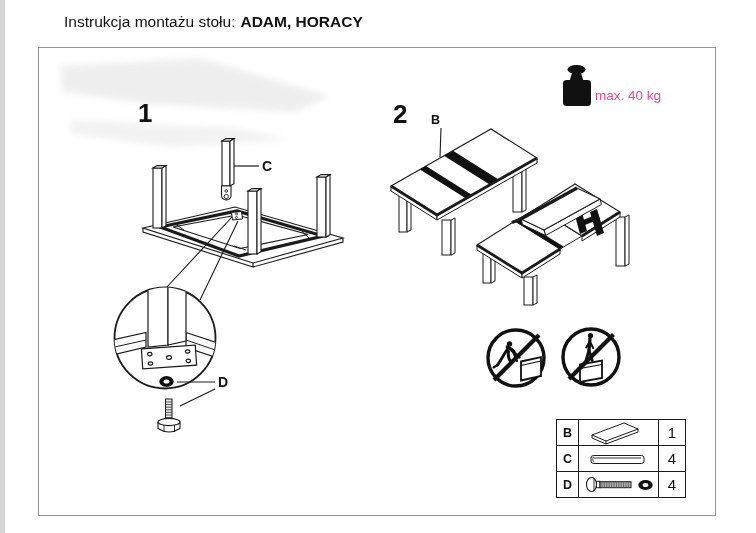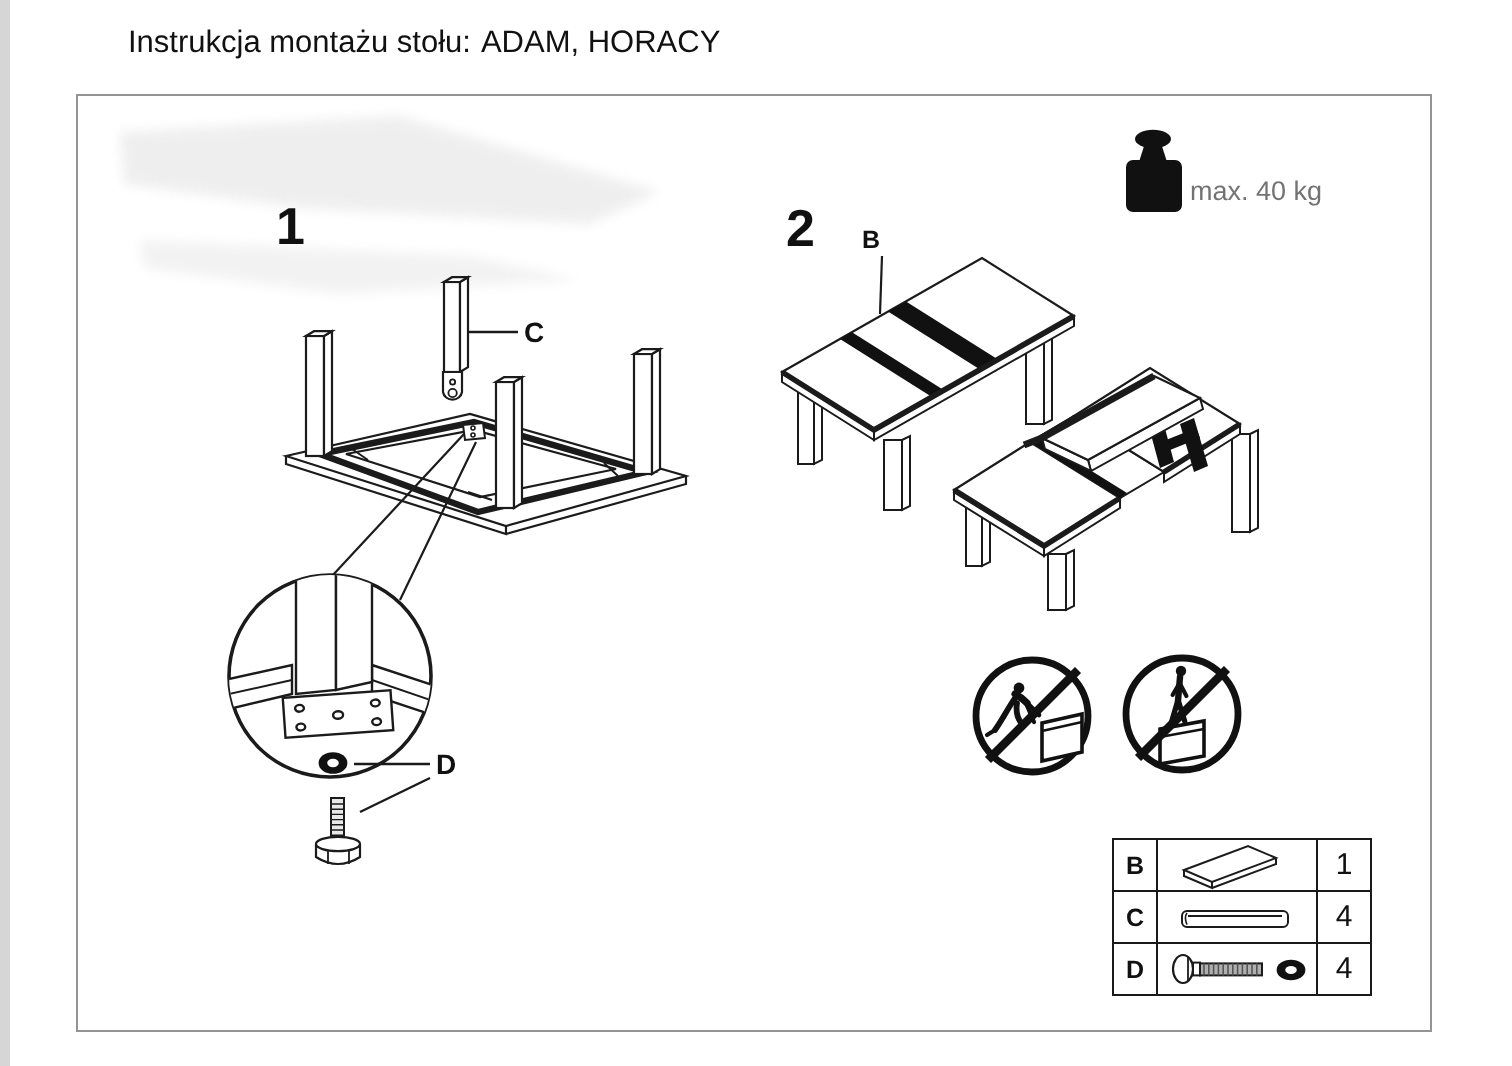--- a/index.html
+++ b/index.html
@@ -1,26 +1,26 @@
 <!DOCTYPE html>
 <html><head>
 <meta charset="utf-8">
 <style>
   html,body{margin:0;padding:0}
   body{width:756px;height:533px;position:relative;background:#fff;font-family:"Liberation Sans",sans-serif;color:#111;overflow:hidden}
   .scan-edge{position:absolute;left:0;top:0;width:5px;height:533px;background:#d6d6d6}
   .title{position:absolute;left:64px;top:13px;font-size:15.5px;white-space:nowrap}
-  .title .models{font-weight:normal;margin-left:5px}
+  .title .models{font-weight:bold;margin-left:5px}
   .main-box{position:absolute;left:38px;top:47px;width:676px;height:467px;border:1.5px solid #949494}
   svg.diagram{position:absolute;left:0;top:0}
   .lbl{position:absolute;white-space:nowrap;line-height:1}
   .step-num{font-size:26px;font-weight:bold}
   .part-letter{font-size:14px;font-weight:bold}
   .part-letter-sm{font-size:12.5px;font-weight:bold}
-  .weight-note{font-size:13.5px;color:#737373}
+  .weight-note{font-size:13.5px;color:#ec4899}
   table.parts{position:absolute;left:556px;top:419px;border-collapse:collapse;background:#fff}
   table.parts td{border:1.2px solid #1a1a1a;padding:0;text-align:center;vertical-align:middle}
   td.letter{width:21px;height:25px;font-size:12.5px;font-weight:bold}
   td.icon-cell{width:79px;height:25px}
   td.icon-cell svg{display:block}
   td.qty{width:26px;height:25px;font-size:15px}
 </style>
 </head>
 <body>
 

